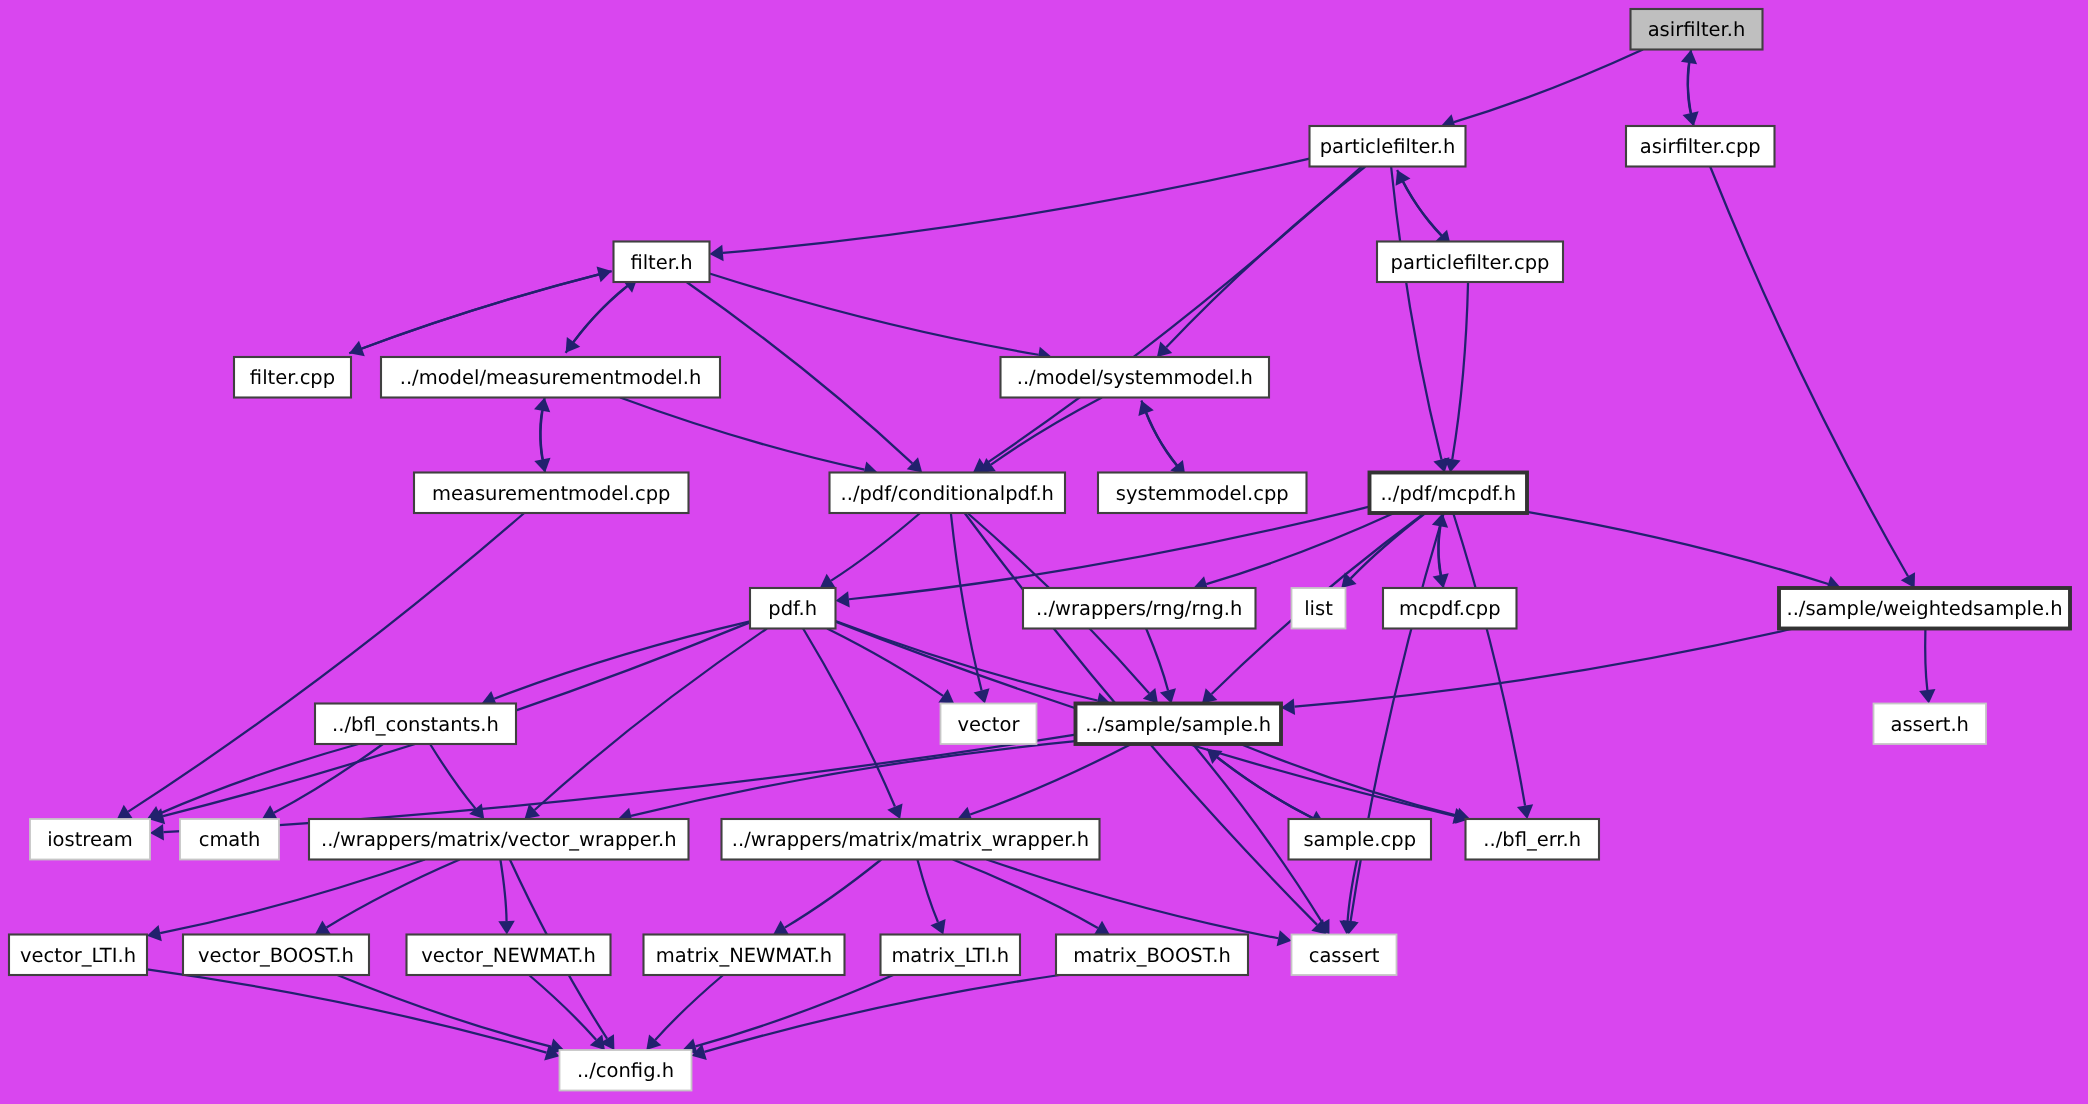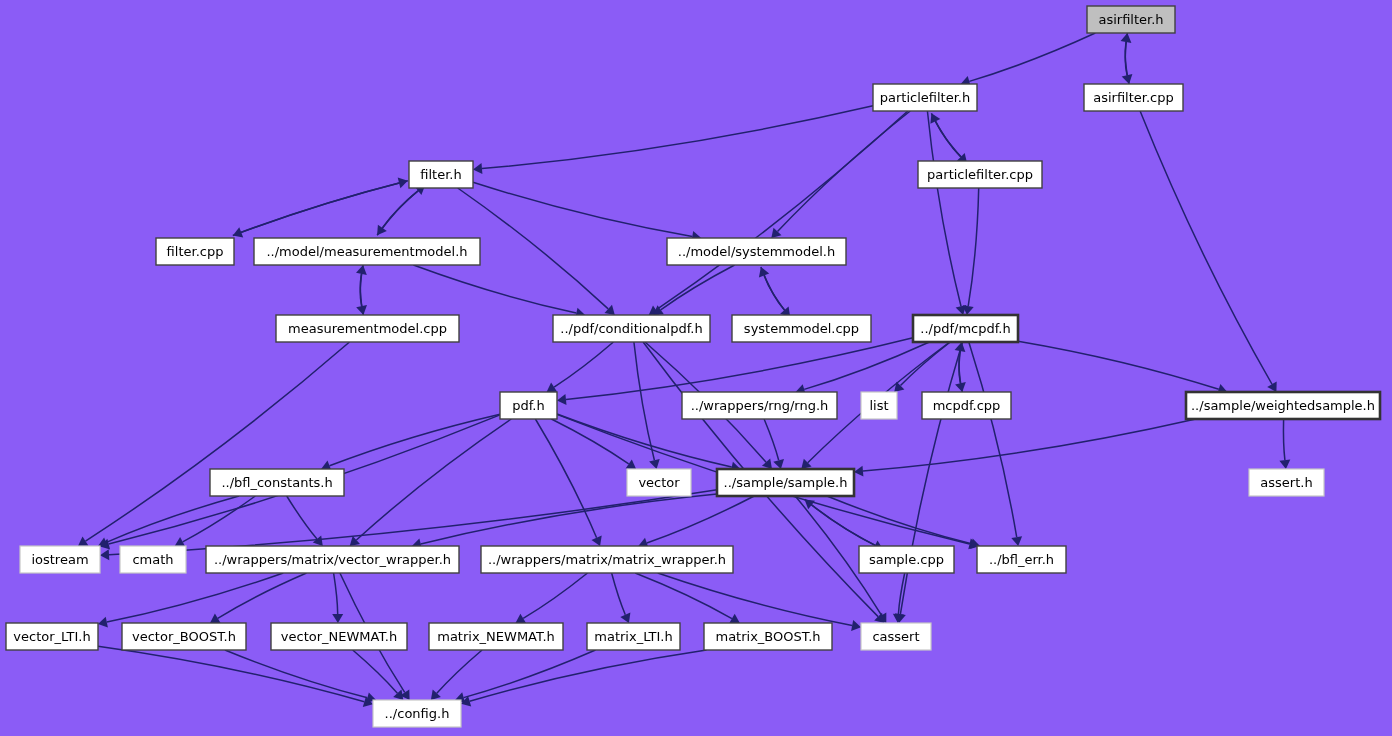--- a/index.html
+++ b/index.html
@@ -4,21 +4,21 @@
 <style>
   html, body {
     margin: 0;
     padding: 0;
     background: #ffffff;
   }
   #graph-root {
     position: relative;
     width: 1392px;
     height: 736px;
-    background: #8b5cf6;
+    background: #d946ef;
     font-family: "DejaVu Sans", sans-serif;
     overflow: hidden;
   }
   svg#dep-graph {
     display: block;
     width: 1392px;
     height: 736px;
   }
   .node-box {
     fill: #ffffff;

